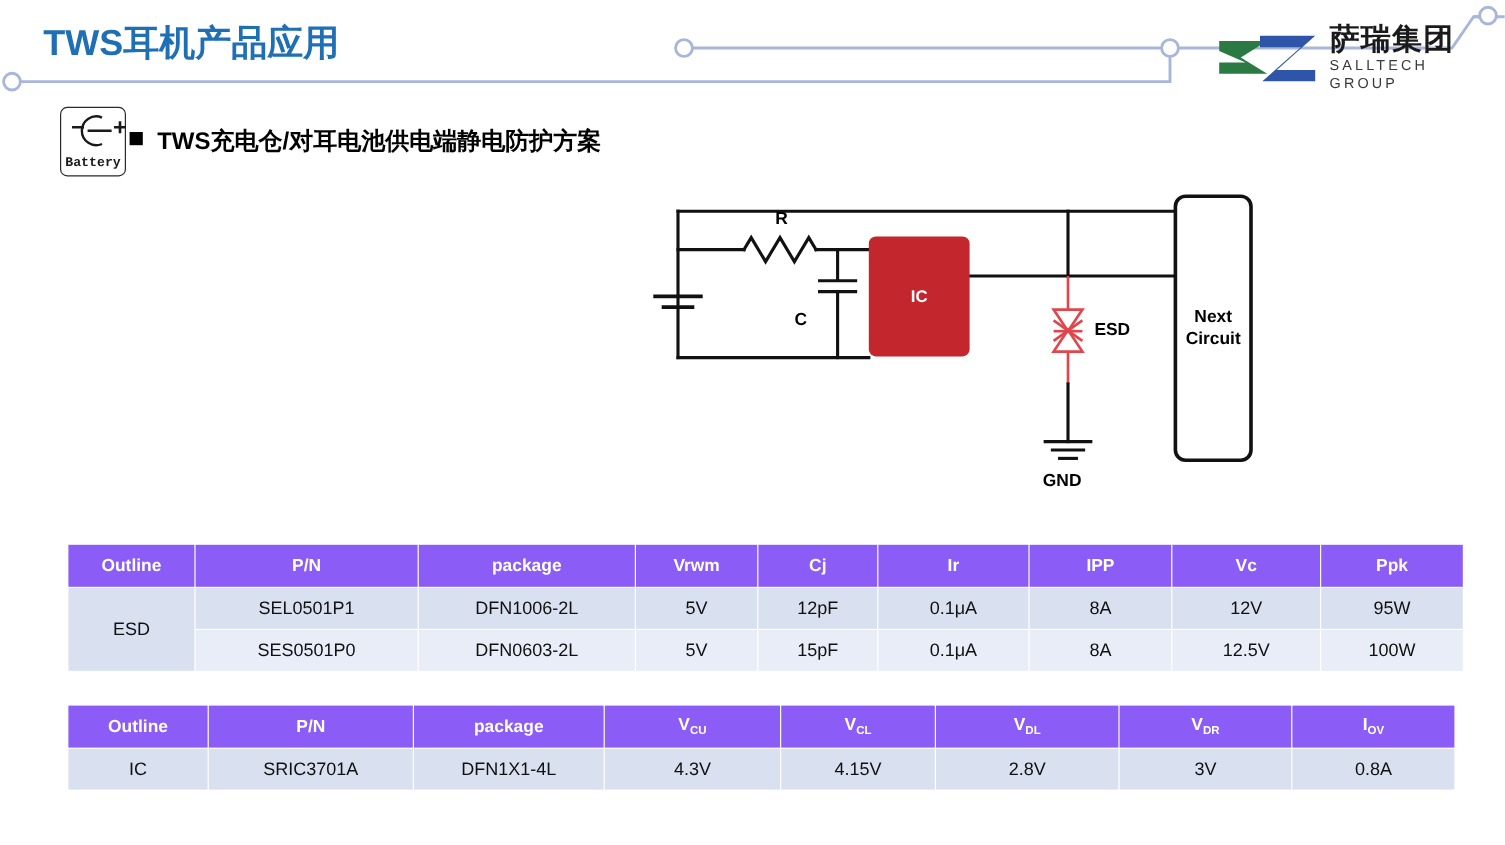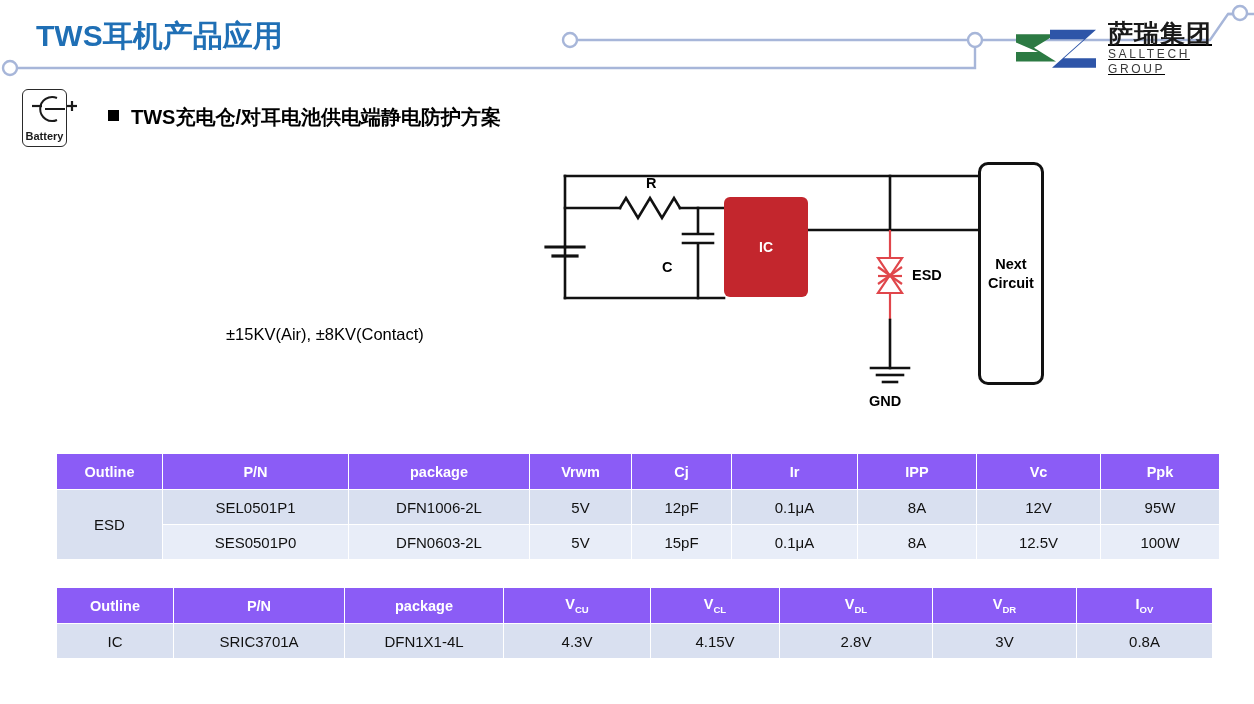--- a/index.html
+++ b/index.html
@@ -46,48 +46,48 @@
     height: 52px;
     display: flex;
     align-items: center;
   }
   #logo-mark { width: 88px; height: 48px; flex: 0 0 auto; }
   #logo-text-wrap {
     margin-left: 8px;
     display: flex;
     flex-direction: column;
     justify-content: space-between;
-    text-decoration: underline;
   }
   #logo-cn {
     font-size: 25px;
     font-weight: bold;
     color: #1a1a1a;
     line-height: 1.05;
     letter-spacing: 1px;
   }
   #logo-en {
     font-size: 12px;
     color: #3a3a3a;
     letter-spacing: 2.6px;
     line-height: 1.2;
     margin-top: 1px;
   }
 
   
   #battery-badge {
     position: absolute;
-    left: 22px;
+    left: 50px;
     top: 89px;
-    width: 45px;
+    width: 55px;
     height: 58px;
     border: 1.5px solid #2a2a2a;
     border-radius: 6px;
     background: #fff;
     box-sizing: border-box;
+    font-family: Liberation Mono, monospace;
   }
   #battery-badge svg { position: absolute; left: 0; top: 2px; }
   #battery-badge .cap {
     position: absolute;
     left: 0; right: 0; bottom: 4px;
     text-align: center;
     font-size: 11px;
     font-weight: bold;
     color: #1a1a1a;
   }
@@ -242,21 +242,20 @@
     <path d="M34,6 A12,12 0 1 0 34,28" fill="none" stroke="#1a1a1a" stroke-width="2"></path>
     <line x1="22" y1="17" x2="42" y2="17" stroke="#1a1a1a" stroke-width="2"></line>
   </svg>
   <div class="cap">Battery</div>
 </div>
 
 <div id="bullet-square"></div>
 <div id="section-heading">TWS充电仓/对耳电池供电端静电防护方案</div>
 
 <div id="iec-note">
-  <div>±15KV(Air), ±8KV(Contact)</div>
 </div>
 
 <div id="circuit">
   <svg width="600" height="280" viewBox="0 0 600 280">
     <g stroke="#111111" stroke-width="2.6" fill="none" stroke-linecap="square">
 
       <path d="M45,26 L458,26"></path>
 
       <path d="M45,26 L45,97"></path>
 

